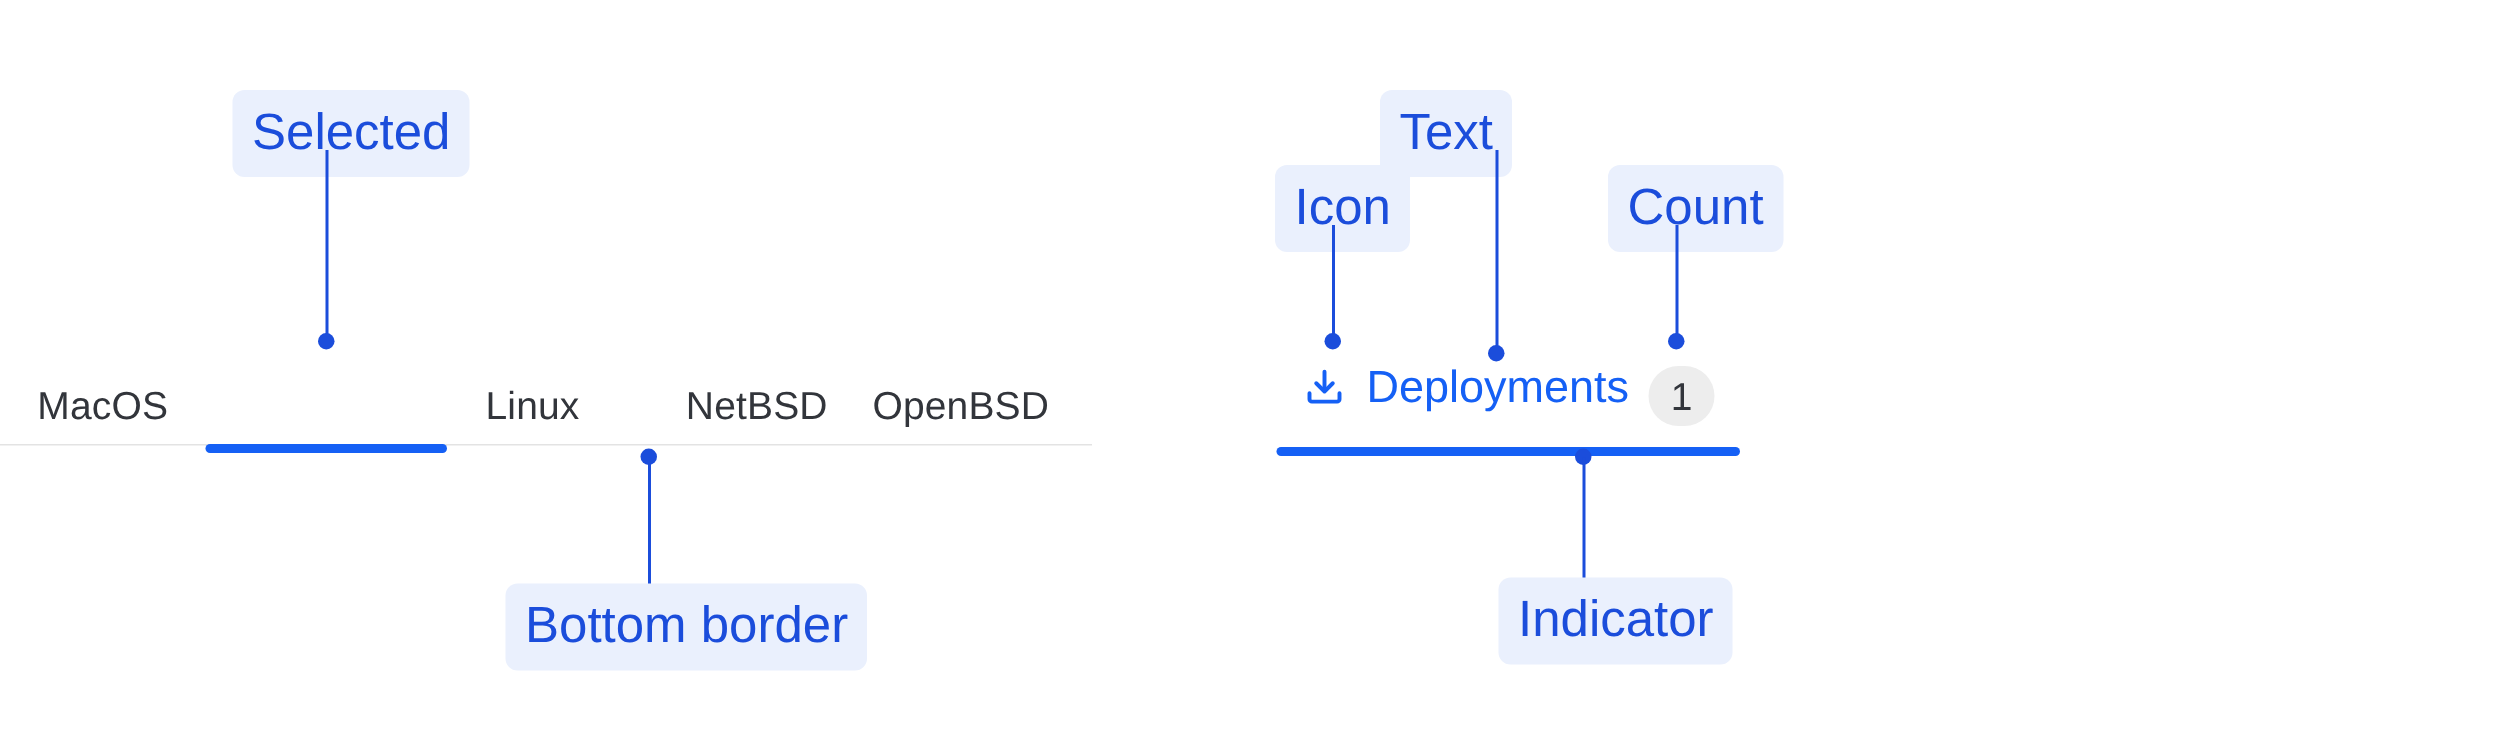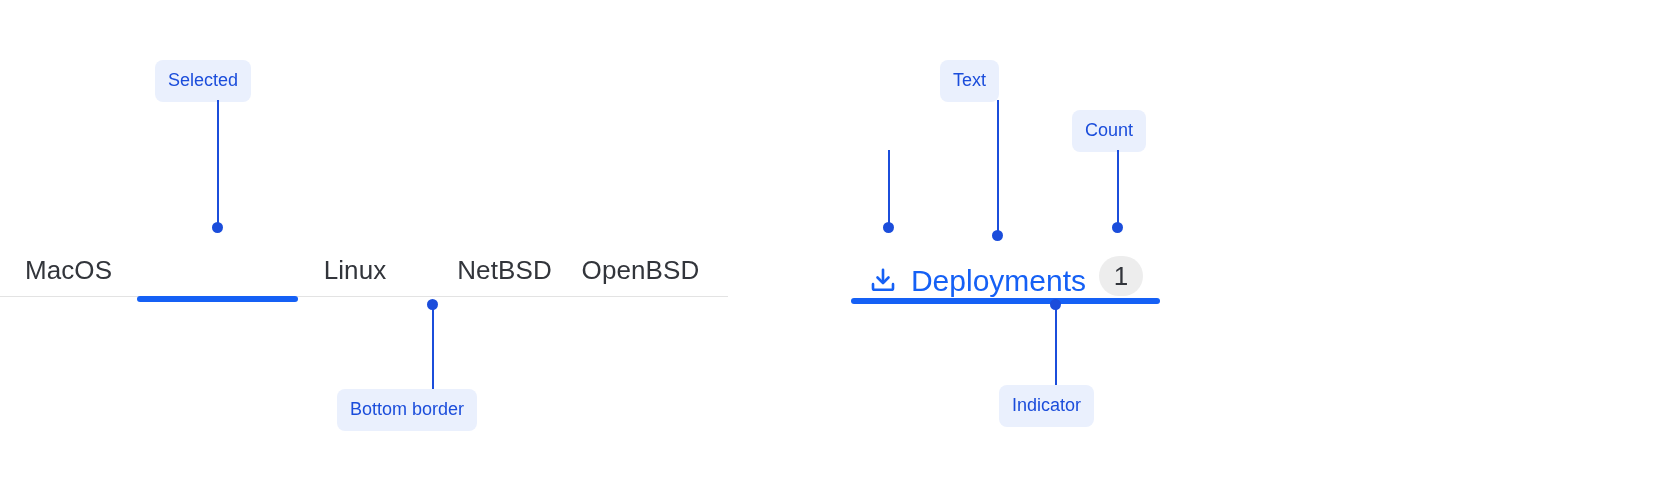--- a/index.html
+++ b/index.html
@@ -18,21 +18,21 @@
     background: #ffffff;
     overflow: hidden;
   }
 
   
   .callout {
     position: absolute;
     background: #eaf0fd;
     color: #1b4ddb;
     border-radius: 8px;
-    font-size: 18px;
+    font-size: 34px;
     line-height: 1;
     padding: 11px 13px 13px 13px;
     white-space: nowrap;
     font-family: "Liberation Sans", sans-serif;
   }
 
   
   .leader {
     position: absolute;
     width: 2px;
@@ -95,21 +95,21 @@
     width: 309px;
     height: 54px;
   }
   #deployments-tab {
     position: absolute;
     left: 0;
     top: 0;
     height: 52px;
     width: 309px;
     display: flex;
-    align-items: flex-end;
+    align-items: flex-start;
     justify-content: center;
     gap: 13px;
     color: #1560f5;
     font-size: 30px;
     font-family: "Liberation Sans", sans-serif;
   }
   #deployments-tab .tab-icon {
     display: inline-flex;
     align-items: center;
     justify-content: center;
@@ -177,24 +177,25 @@
 
     <div class="tab" style="left:567px; width:147px;">
       <span>OpenBSD</span>
     </div>
   </div>
 
   <div class="dot" style="left:427px; top:299px;"></div>
   <div class="leader" style="left:432px; top:305px; height:85px;"></div>
   <div class="callout" style="left:337px; top:389px;">Bottom border</div>
 
+  <div class="callout" style="left:850px; top:110px;">Icon</div>
   <div class="leader" style="left:888px; top:150px; height:80px;"></div>
   <div class="dot" style="left:883px; top:222px;"></div>
 
-  <div class="callout" style="left:940px; top:60px;">Text</div>
+  <div class="callout" style="left:920px; top:60px;">Text</div>
   <div class="leader" style="left:997px; top:100px; height:138px;"></div>
   <div class="dot" style="left:992px; top:230px;"></div>
 
   <div class="callout" style="left:1072px; top:110px;">Count</div>
   <div class="leader" style="left:1117px; top:150px; height:80px;"></div>
   <div class="dot" style="left:1112px; top:222px;"></div>
 
   <div id="tabbar-right">
     <div id="deployments-tab">
       <span class="tab-icon">

